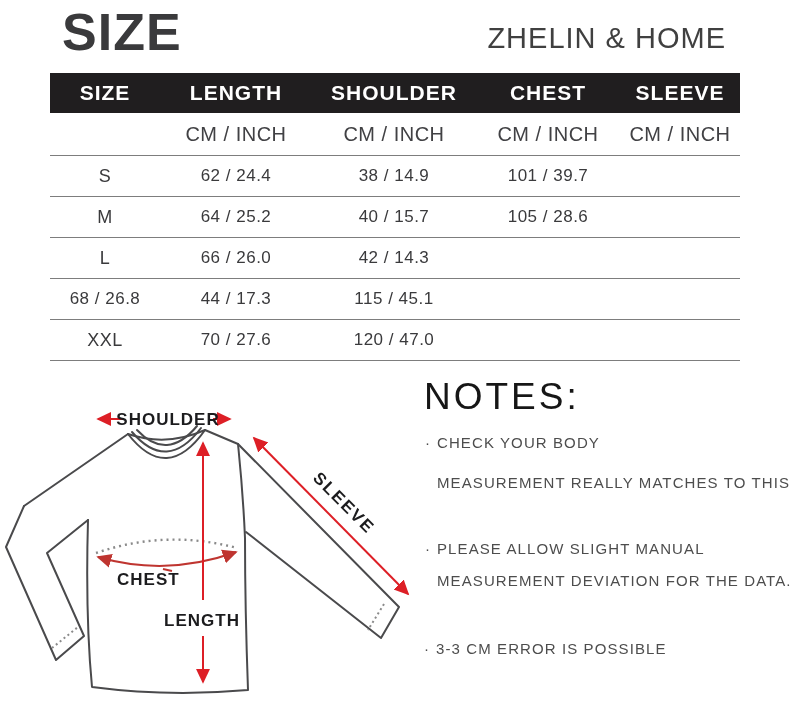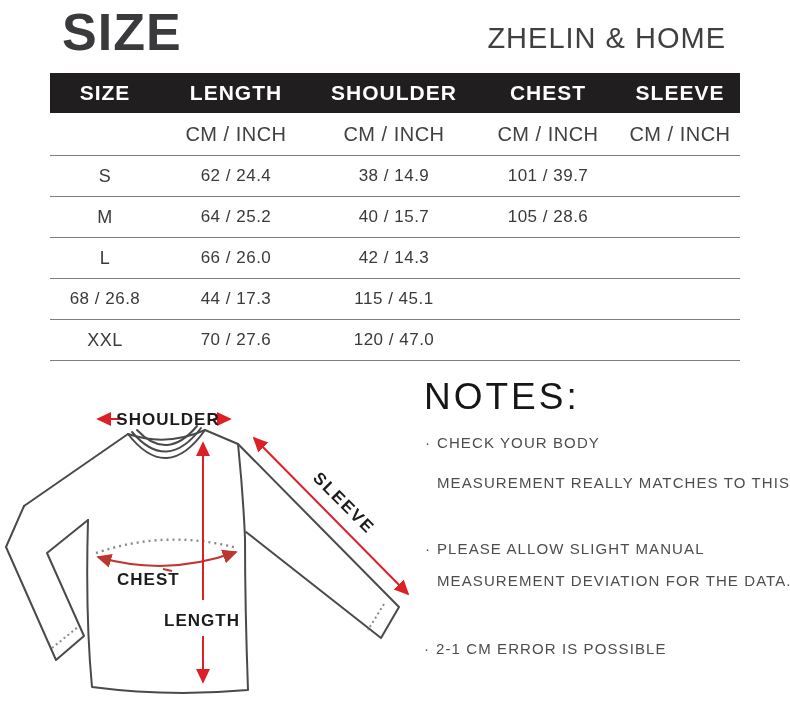--- a/index.html
+++ b/index.html
@@ -168,16 +168,16 @@
 
   <div class="notes">
     <div class="notes-heading">NOTES:</div>
 
     <div class="note-line nl-1a"><span class="bullet">·</span><span>CHECK YOUR BODY</span></div>
     <div class="note-line nl-1b"><span>MEASUREMENT REALLY MATCHES TO THIS SET</span></div>
 
     <div class="note-line nl-2a"><span class="bullet">·</span><span>PLEASE ALLOW SLIGHT MANUAL</span></div>
     <div class="note-line nl-2b"><span>MEASUREMENT DEVIATION FOR THE DATA.</span></div>
 
-    <div class="note-line nl-3a"><span class="bullet">·</span><span>2-1 CM ERROR IS POSSIBLE</span></div>
+    <div class="note-line nl-3a"><span class="bullet">·</span><span>3-3 CM ERROR IS POSSIBLE</span></div>
   </div>
 
 </div>
 
 </body></html>

